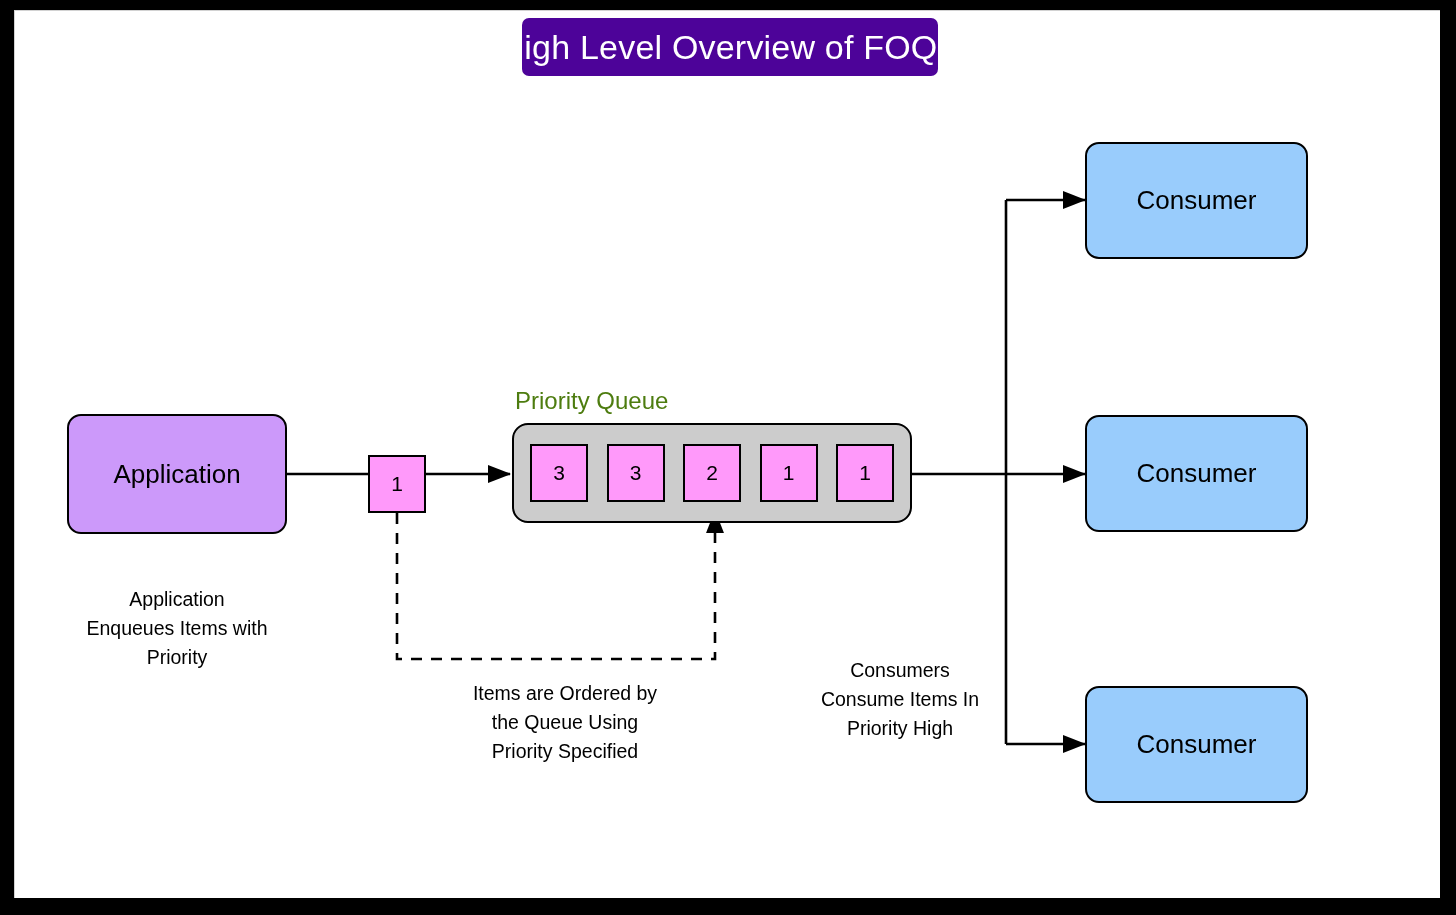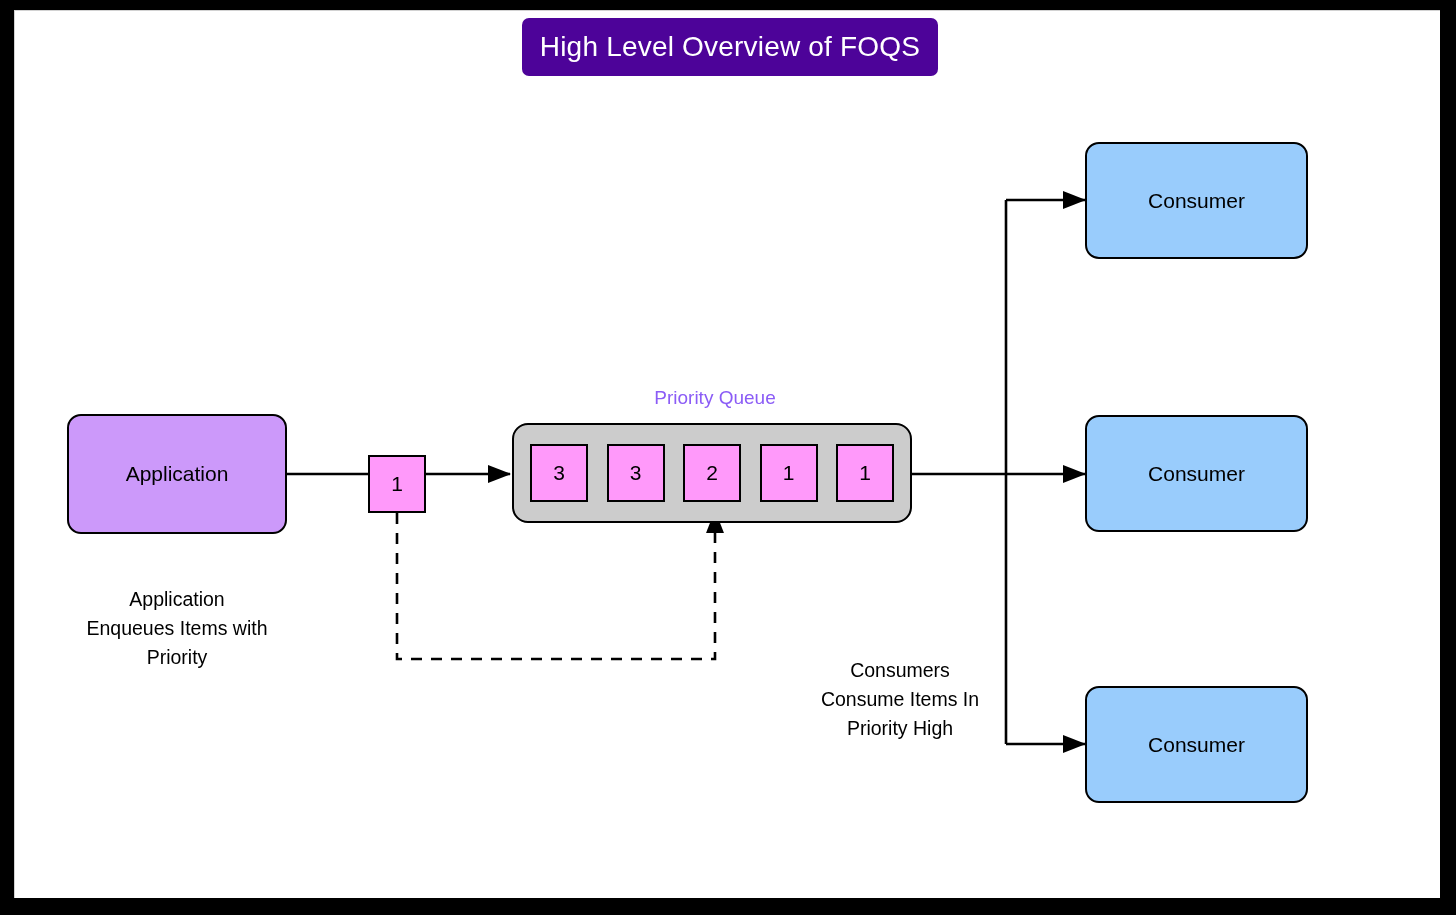--- a/index.html
+++ b/index.html
@@ -41,34 +41,34 @@
     width: 416px;
     height: 58px;
     background: #4d0399;
     border-radius: 7px;
     display: flex;
     align-items: center;
     justify-content: center;
   }
   #title-banner .title-text {
     color: #ffffff;
-    font-size: 28px;
+    font-size: 34px;
     letter-spacing: 0.2px;
     white-space: nowrap;
   }
 
   
   .node {
     box-sizing: border-box;
     border: 2.5px solid #000000;
     border-radius: 14px;
     display: flex;
     align-items: center;
     justify-content: center;
-    font-size: 21px;
+    font-size: 26px;
     color: #000000;
   }
   .node.app  { background: #cc99fa; }
   .node.cons { background: #99ccfc; }
 
   
   #queue-container {
     box-sizing: border-box;
     background: #cccccc;
     border: 2.5px solid #000000;
@@ -111,23 +111,23 @@
   .caption {
     font-size: 19.5px;
     line-height: 29px;
     color: #000000;
     text-align: center;
     white-space: pre-line;
   }
 
   
   #queue-label {
-    font-size: 19px;
-    color: #8b5cf6;
-    text-align: center;
+    font-size: 24px;
+    color: #4d7c0f;
+    text-align: left;
     white-space: nowrap;
   }
 
   
   #connectors {
     left: 0; top: 0;
     width: 1426px;
     height: 888px;
     pointer-events: none;
   }
@@ -193,20 +193,23 @@
         <span>2</span>
       </div>
       <div class="queue-slot">
         <span>1</span>
       </div>
       <div class="queue-slot">
         <span>1</span>
       </div>
     </div>
 
+    <div class="caption abs" style="left:400px; top:668px; width:300px;">Items are Ordered by
+the Queue Using
+Priority Specified</div>
 
     <div class="node cons abs" style="left:1070px; top:131px; width:223px; height:117px;">
       <span>Consumer</span>
     </div>
 
     <div class="node cons abs" style="left:1070px; top:404px; width:223px; height:117px;">
       <span>Consumer</span>
     </div>
 
     <div class="node cons abs" style="left:1070px; top:675px; width:223px; height:117px;">

